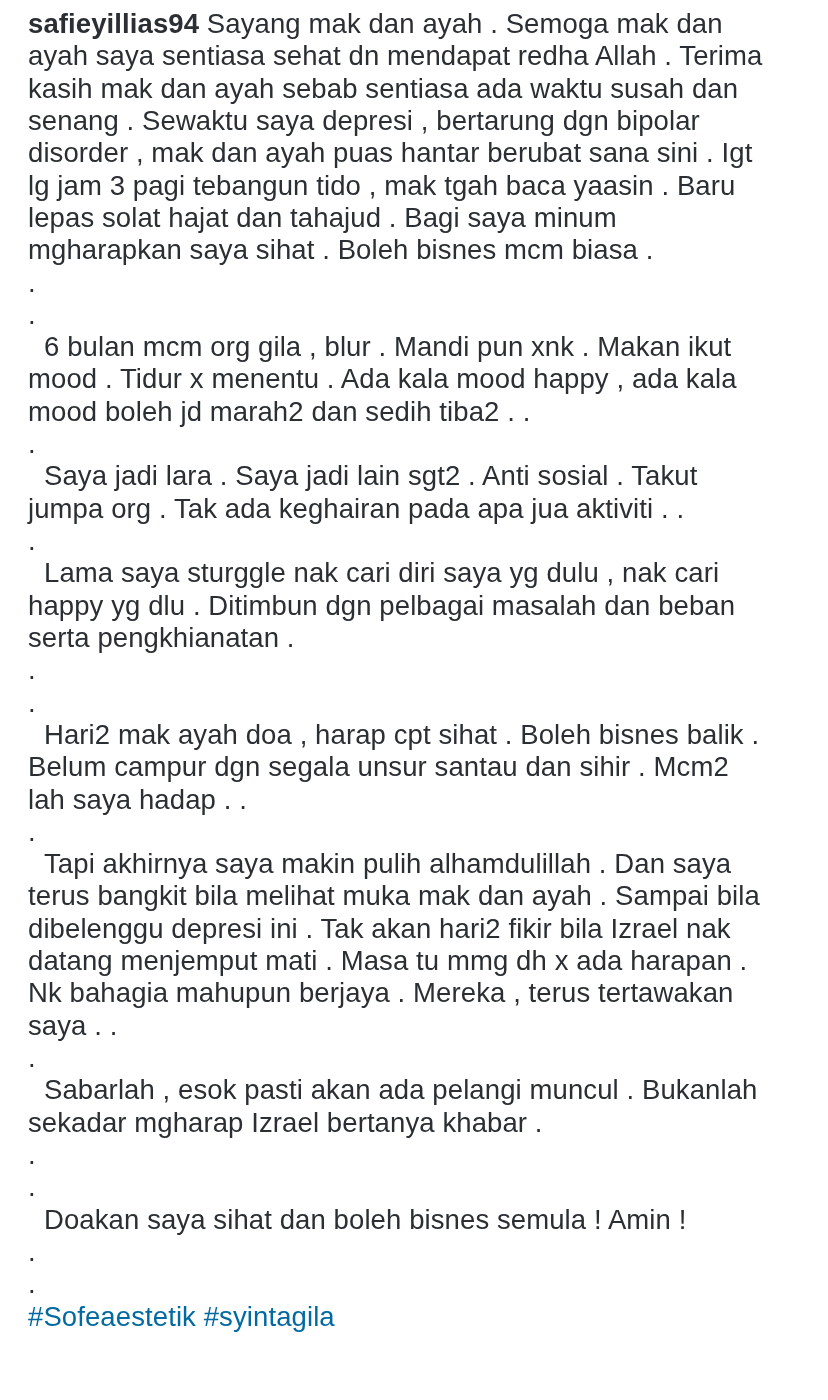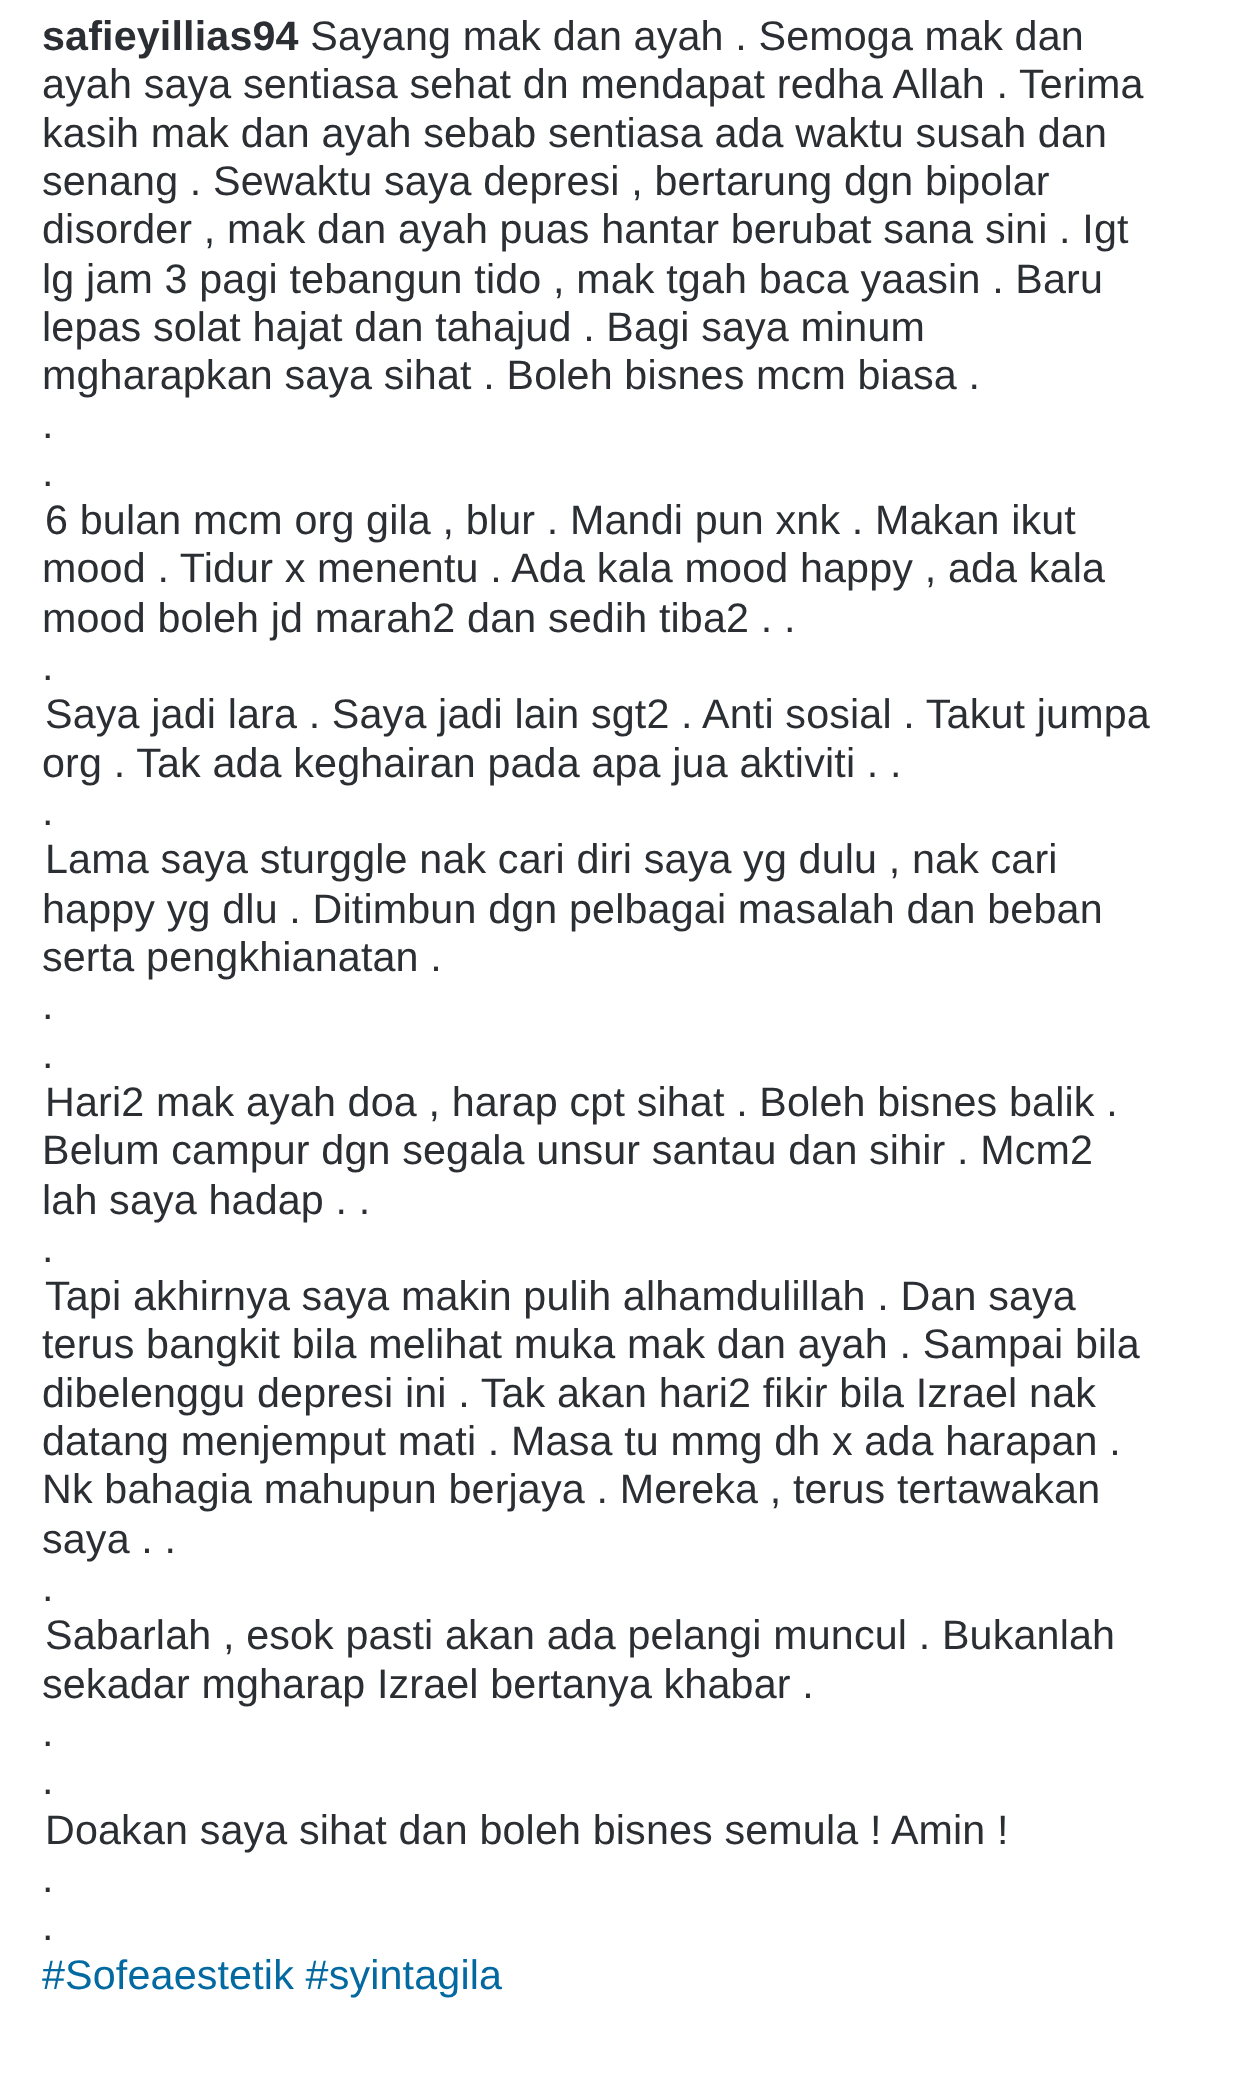--- a/index.html
+++ b/index.html
@@ -23,21 +23,21 @@
     line-height: 1.175;
     letter-spacing: 0.1px;
     color: #2b2f33;
     word-wrap: break-word;
   }
   .username {
     font-weight: bold;
     color: #2b2f33;
   }
   .para {
-    margin: 2px;
+    margin: 16px;
     padding: 0;
   }
   .blank-dot {
     margin: 0;
     padding: 0;
   }
   .hashtags {
     color: #4a7aa7;
   }
   .hashtag {

